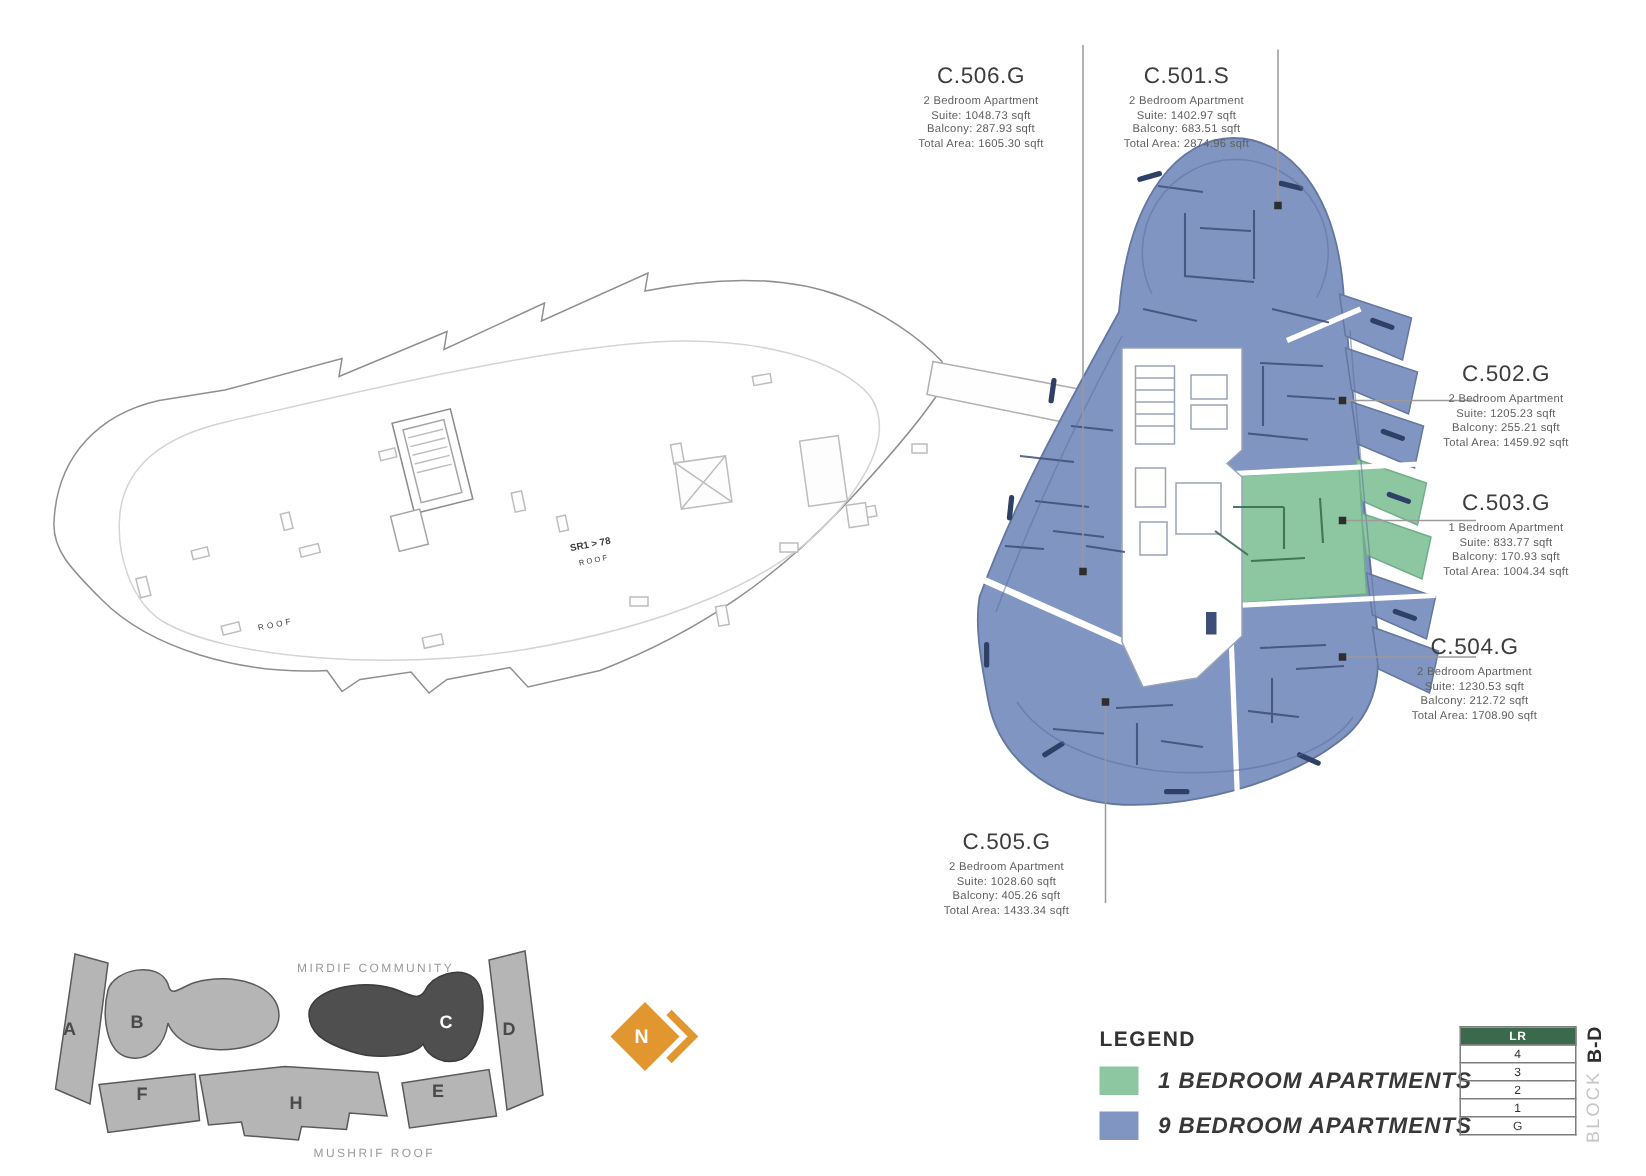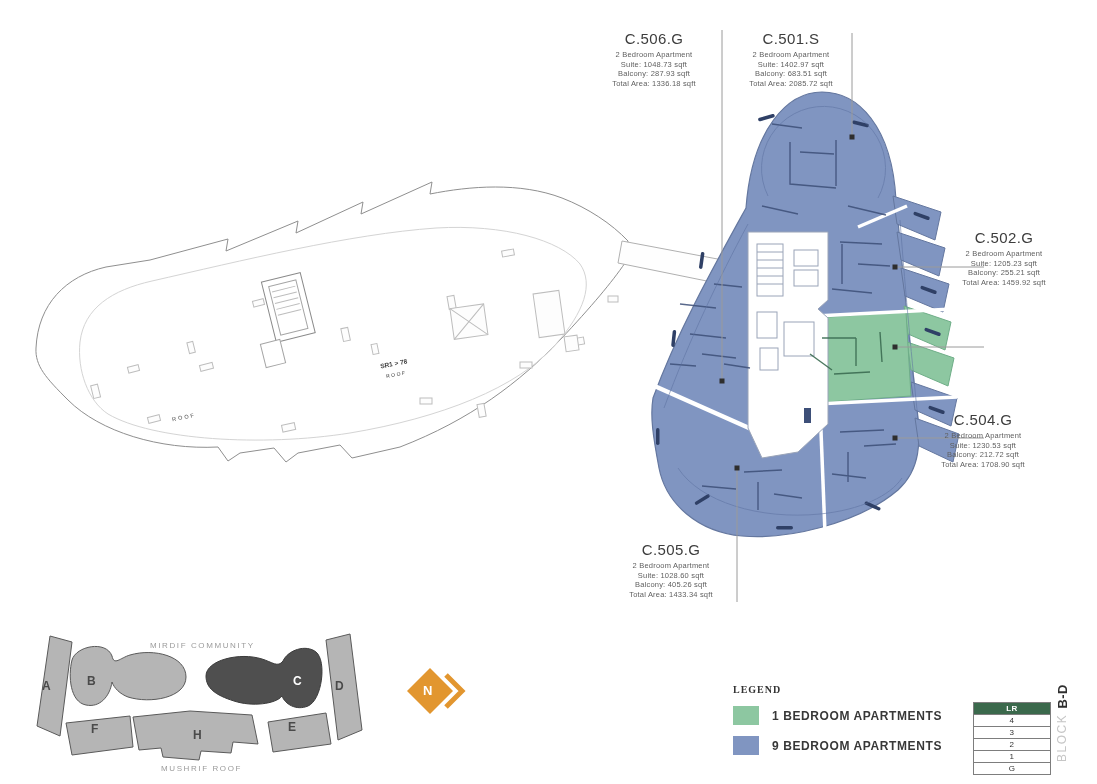--- a/index.html
+++ b/index.html
@@ -3,45 +3,45 @@
 <meta charset="utf-8">
 <style>
   html,body{margin:0;padding:0;background:#fff;}
   .canvas{position:relative;width:1097px;height:784px;background:#ffffff;overflow:hidden;
           font-family:"Liberation Sans",sans-serif;}
   svg.plan{position:absolute;left:0;top:0;z-index:1;}
 
   
   .unit-label{position:absolute;width:112px;z-index:3;}
   .unit-label .uh{font-size:15px;font-weight:500;color:#3d3d3d;text-align:center;
-                  letter-spacing:.4px;margin:0 0 3px 0;}
+                  letter-spacing:.4px;margin:12px 0 3px 0;}
   .unit-label .d{font-size:7.5px;line-height:9.6px;color:#5f5f5f;text-align:center;letter-spacing:.2px;}
 
   
   .legend{position:absolute;left:733px;top:684px;z-index:3;}
-  .legend-title{font-size:10px;font-weight:700;letter-spacing:1px;color:#333;font-family:Liberation Serif, serif;}
+  .legend-title{font-size:14px;font-weight:700;letter-spacing:1px;color:#333;}
   .legend-item{display:flex;align-items:center;margin-top:11px;}
   .sw{width:26px;height:19px;display:inline-block;margin-right:13px;}
   .sw-green{background:#8dc7a1;}
   .sw-blue{background:#8095c1;}
-  .legend-item .txt{font-size:12px;font-weight:700;letter-spacing:.6px;color:#383838;}
-
-  
-  .floors{position:absolute;left:973px;top:684px;border-collapse:collapse;z-index:3;margin-top:18px;}
+  .legend-item .txt{font-size:15px;font-weight:700;letter-spacing:.6px;color:#383838;font-style:italic;}
+
+  
+  .floors{position:absolute;left:973px;top:684px;border-collapse:collapse;z-index:3;}
   .floors td{width:76px;height:11px;border:1px solid #7d7d7d;text-align:center;
              font-size:8px;color:#333;letter-spacing:.5px;padding:0;cursor:pointer;}
   .floors tr.active td{background:#3b694c;color:#fff;font-weight:700;}
   .vblock{position:absolute;left:1053px;top:762px;width:78px;height:18px;
           transform:rotate(-90deg);transform-origin:0 0;display:flex;align-items:center;
           justify-content:space-between;z-index:3;white-space:nowrap;}
   .vblock .light{font-size:12px;letter-spacing:1.5px;color:#c6c6c6;}
   .vblock .bold{font-size:13px;letter-spacing:.5px;color:#2e2e2e;font-weight:700;}
 
   
-  .map-caption{position:absolute;font-size:8px;letter-spacing:1.6px;color:#9b9b9b;z-index:3;}
+  .map-caption{position:absolute;font-size:8px;letter-spacing:1.6px;color:#9b9b9b;z-index:3;margin-left:48px;}
   .map-letter{position:absolute;font-size:12px;font-weight:700;color:#4a4a4a;z-index:3;}
   .map-letter.sel{color:#ffffff;}
   .north-n{position:absolute;left:423px;top:683px;font-size:13px;font-weight:700;color:#fff;z-index:3;}
 
   
   .rooftext{position:absolute;color:#3c3c3c;z-index:3;transform:rotate(-11deg);white-space:nowrap;}
   .rt-sr{left:380px;top:360px;font-size:6.5px;font-weight:700;}
   .rt-r1{left:386px;top:371px;font-size:5px;letter-spacing:1.5px;}
   .rt-r2{left:172px;top:414px;font-size:5.5px;letter-spacing:2px;}
 </style>
@@ -193,35 +193,42 @@
       <path d="M446,675 L462,691 L446,707" stroke="#e2962f" stroke-width="5" fill="none"></path>
       <polygon points="430,668 453,691 430,714 407,691" fill="#e2962f"></polygon>
     </g>
   </svg>
 
   <div class="unit-label" style="left:598px;top:30px">
     <div class="uh">C.506.G</div>
     <div class="d">2 Bedroom Apartment</div>
     <div class="d">Suite: 1048.73 sqft</div>
     <div class="d">Balcony: 287.93 sqft</div>
-    <div class="d">Total Area: 1336.18 sqft</div>
+    <div class="d">Total Area: 1605.30 sqft</div>
   </div>
   <div class="unit-label" style="left:735px;top:30px">
     <div class="uh">C.501.S</div>
     <div class="d">2 Bedroom Apartment</div>
     <div class="d">Suite: 1402.97 sqft</div>
     <div class="d">Balcony: 683.51 sqft</div>
-    <div class="d">Total Area: 2085.72 sqft</div>
+    <div class="d">Total Area: 2874.96 sqft</div>
   </div>
   <div class="unit-label" style="left:948px;top:229px">
     <div class="uh">C.502.G</div>
     <div class="d">2 Bedroom Apartment</div>
     <div class="d">Suite: 1205.23 sqft</div>
     <div class="d">Balcony: 255.21 sqft</div>
     <div class="d">Total Area: 1459.92 sqft</div>
+  </div>
+  <div class="unit-label" style="left:948px;top:315px">
+    <div class="uh">C.503.G</div>
+    <div class="d">1 Bedroom Apartment</div>
+    <div class="d">Suite: 833.77 sqft</div>
+    <div class="d">Balcony: 170.93 sqft</div>
+    <div class="d">Total Area: 1004.34 sqft</div>
   </div>
   <div class="unit-label" style="left:927px;top:411px">
     <div class="uh">C.504.G</div>
     <div class="d">2 Bedroom Apartment</div>
     <div class="d">Suite: 1230.53 sqft</div>
     <div class="d">Balcony: 212.72 sqft</div>
     <div class="d">Total Area: 1708.90 sqft</div>
   </div>
   <div class="unit-label" style="left:615px;top:541px">
     <div class="uh">C.505.G</div>

